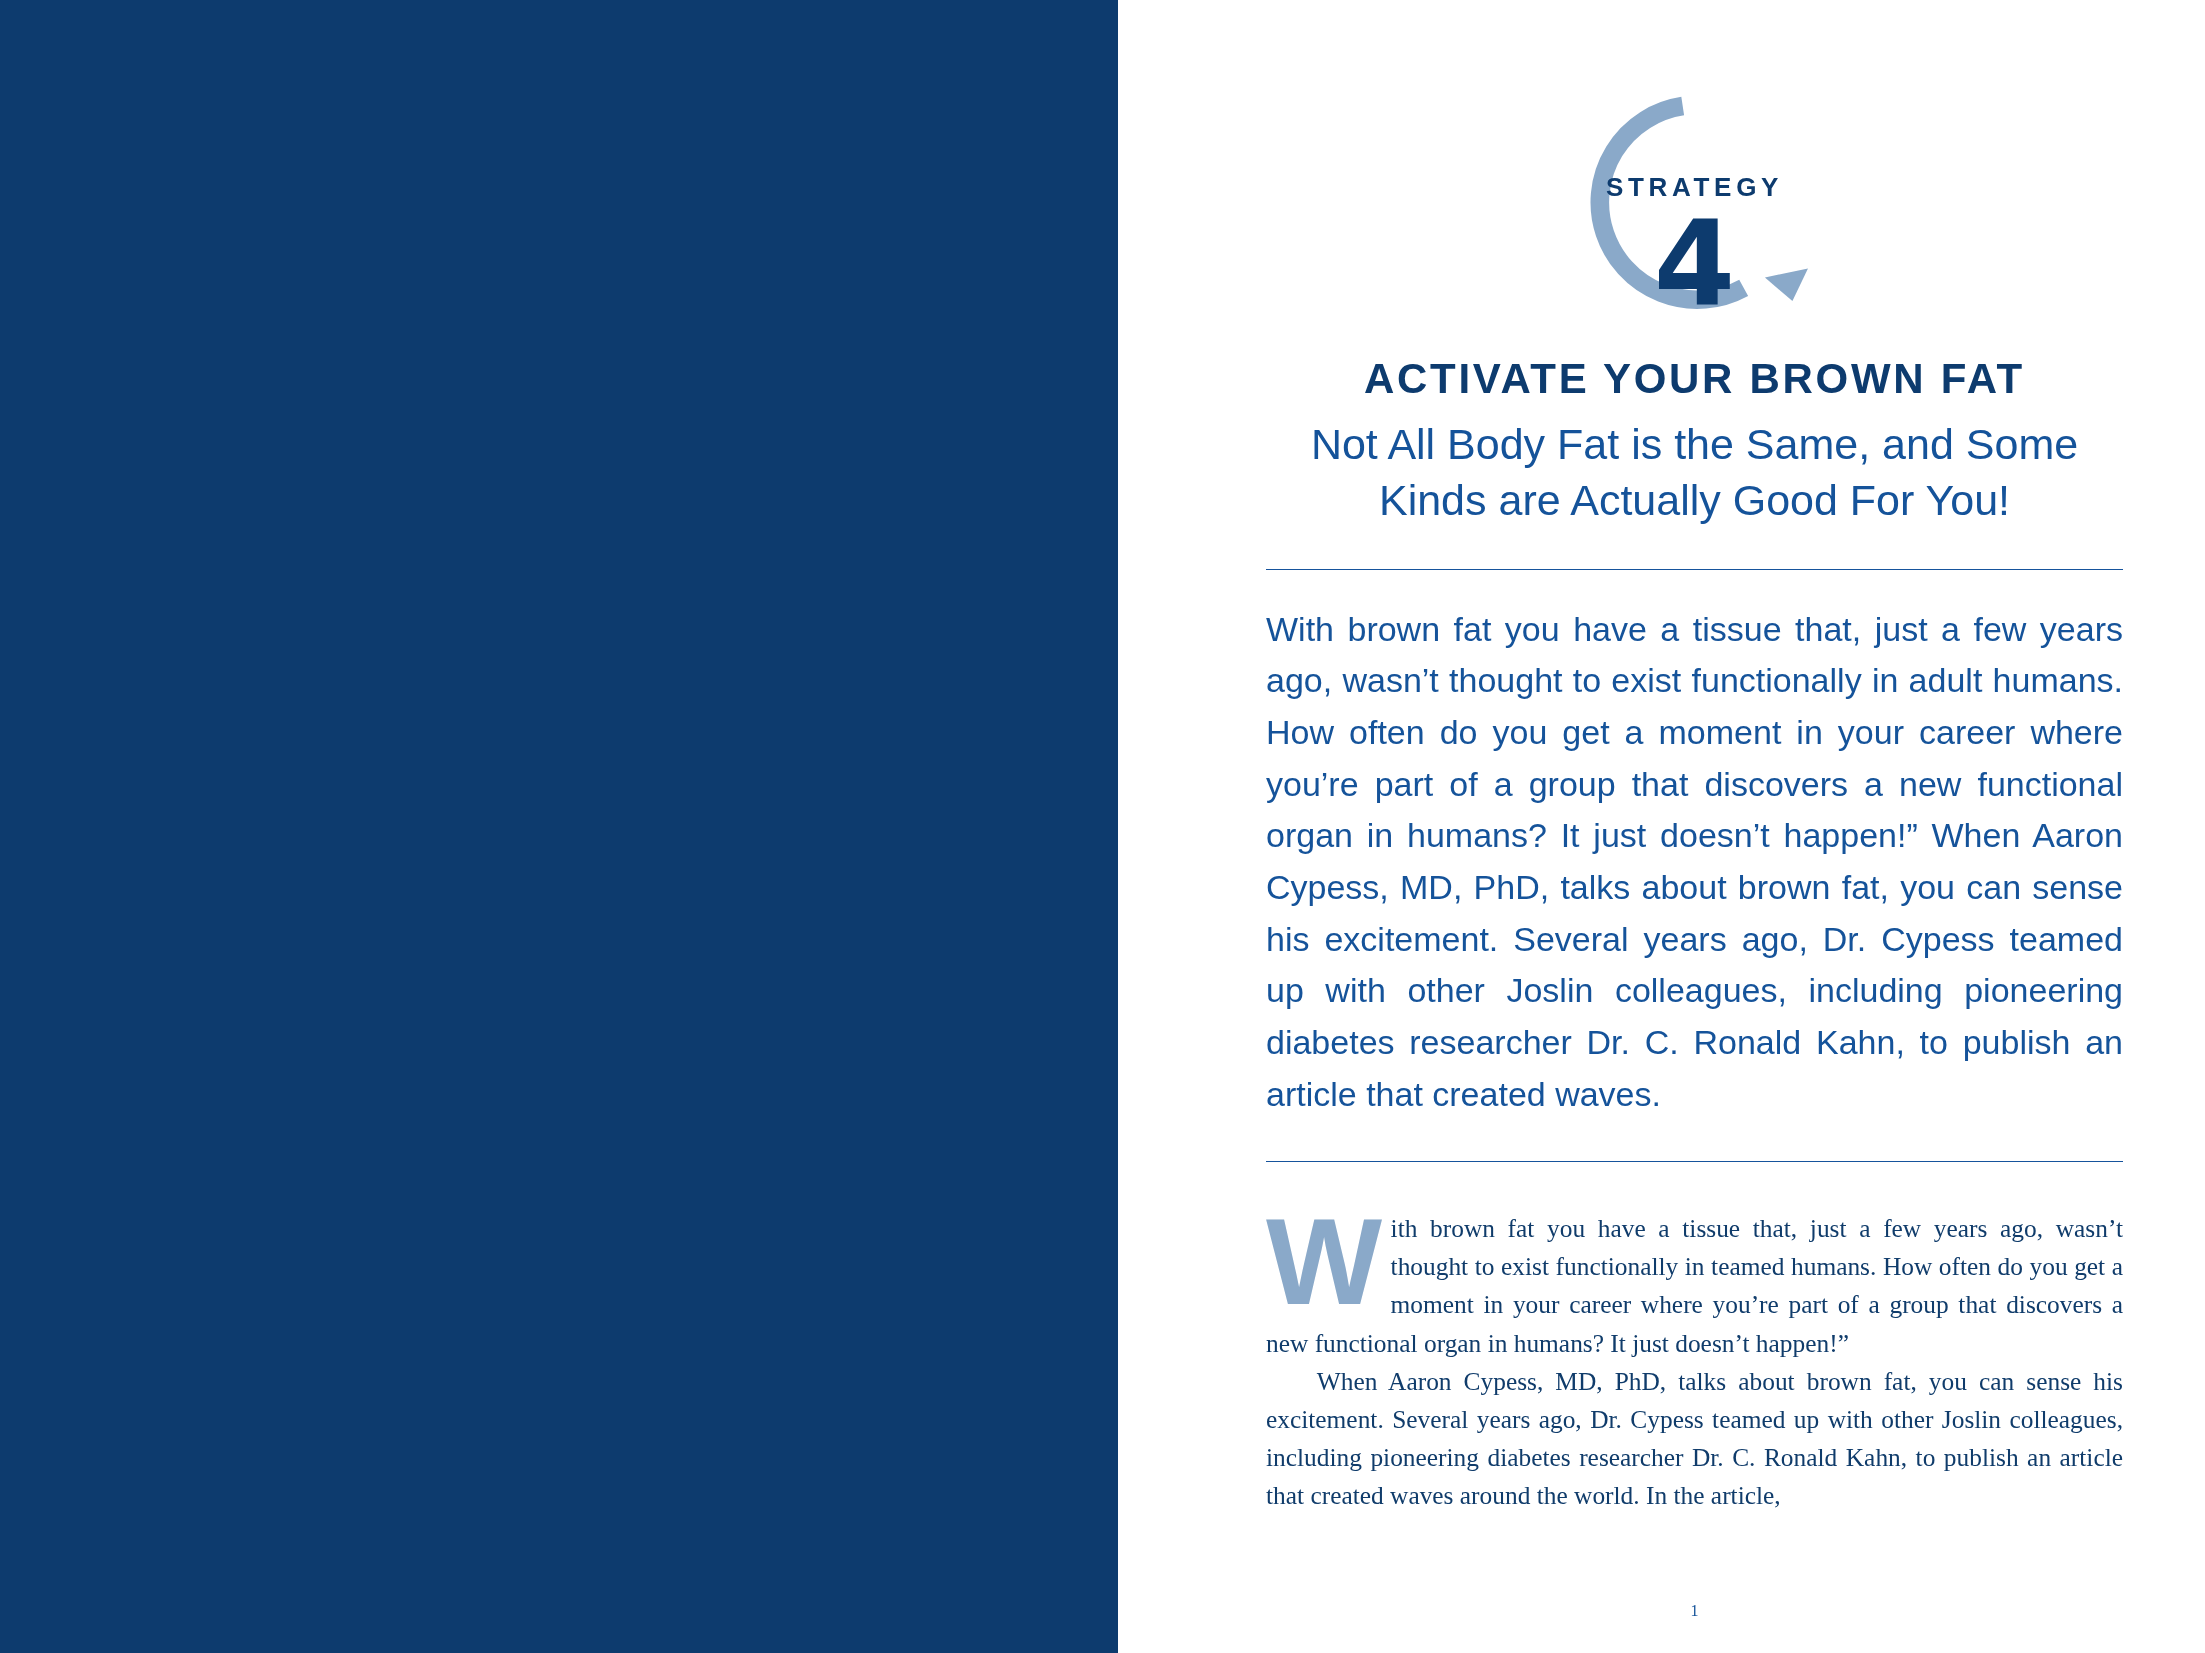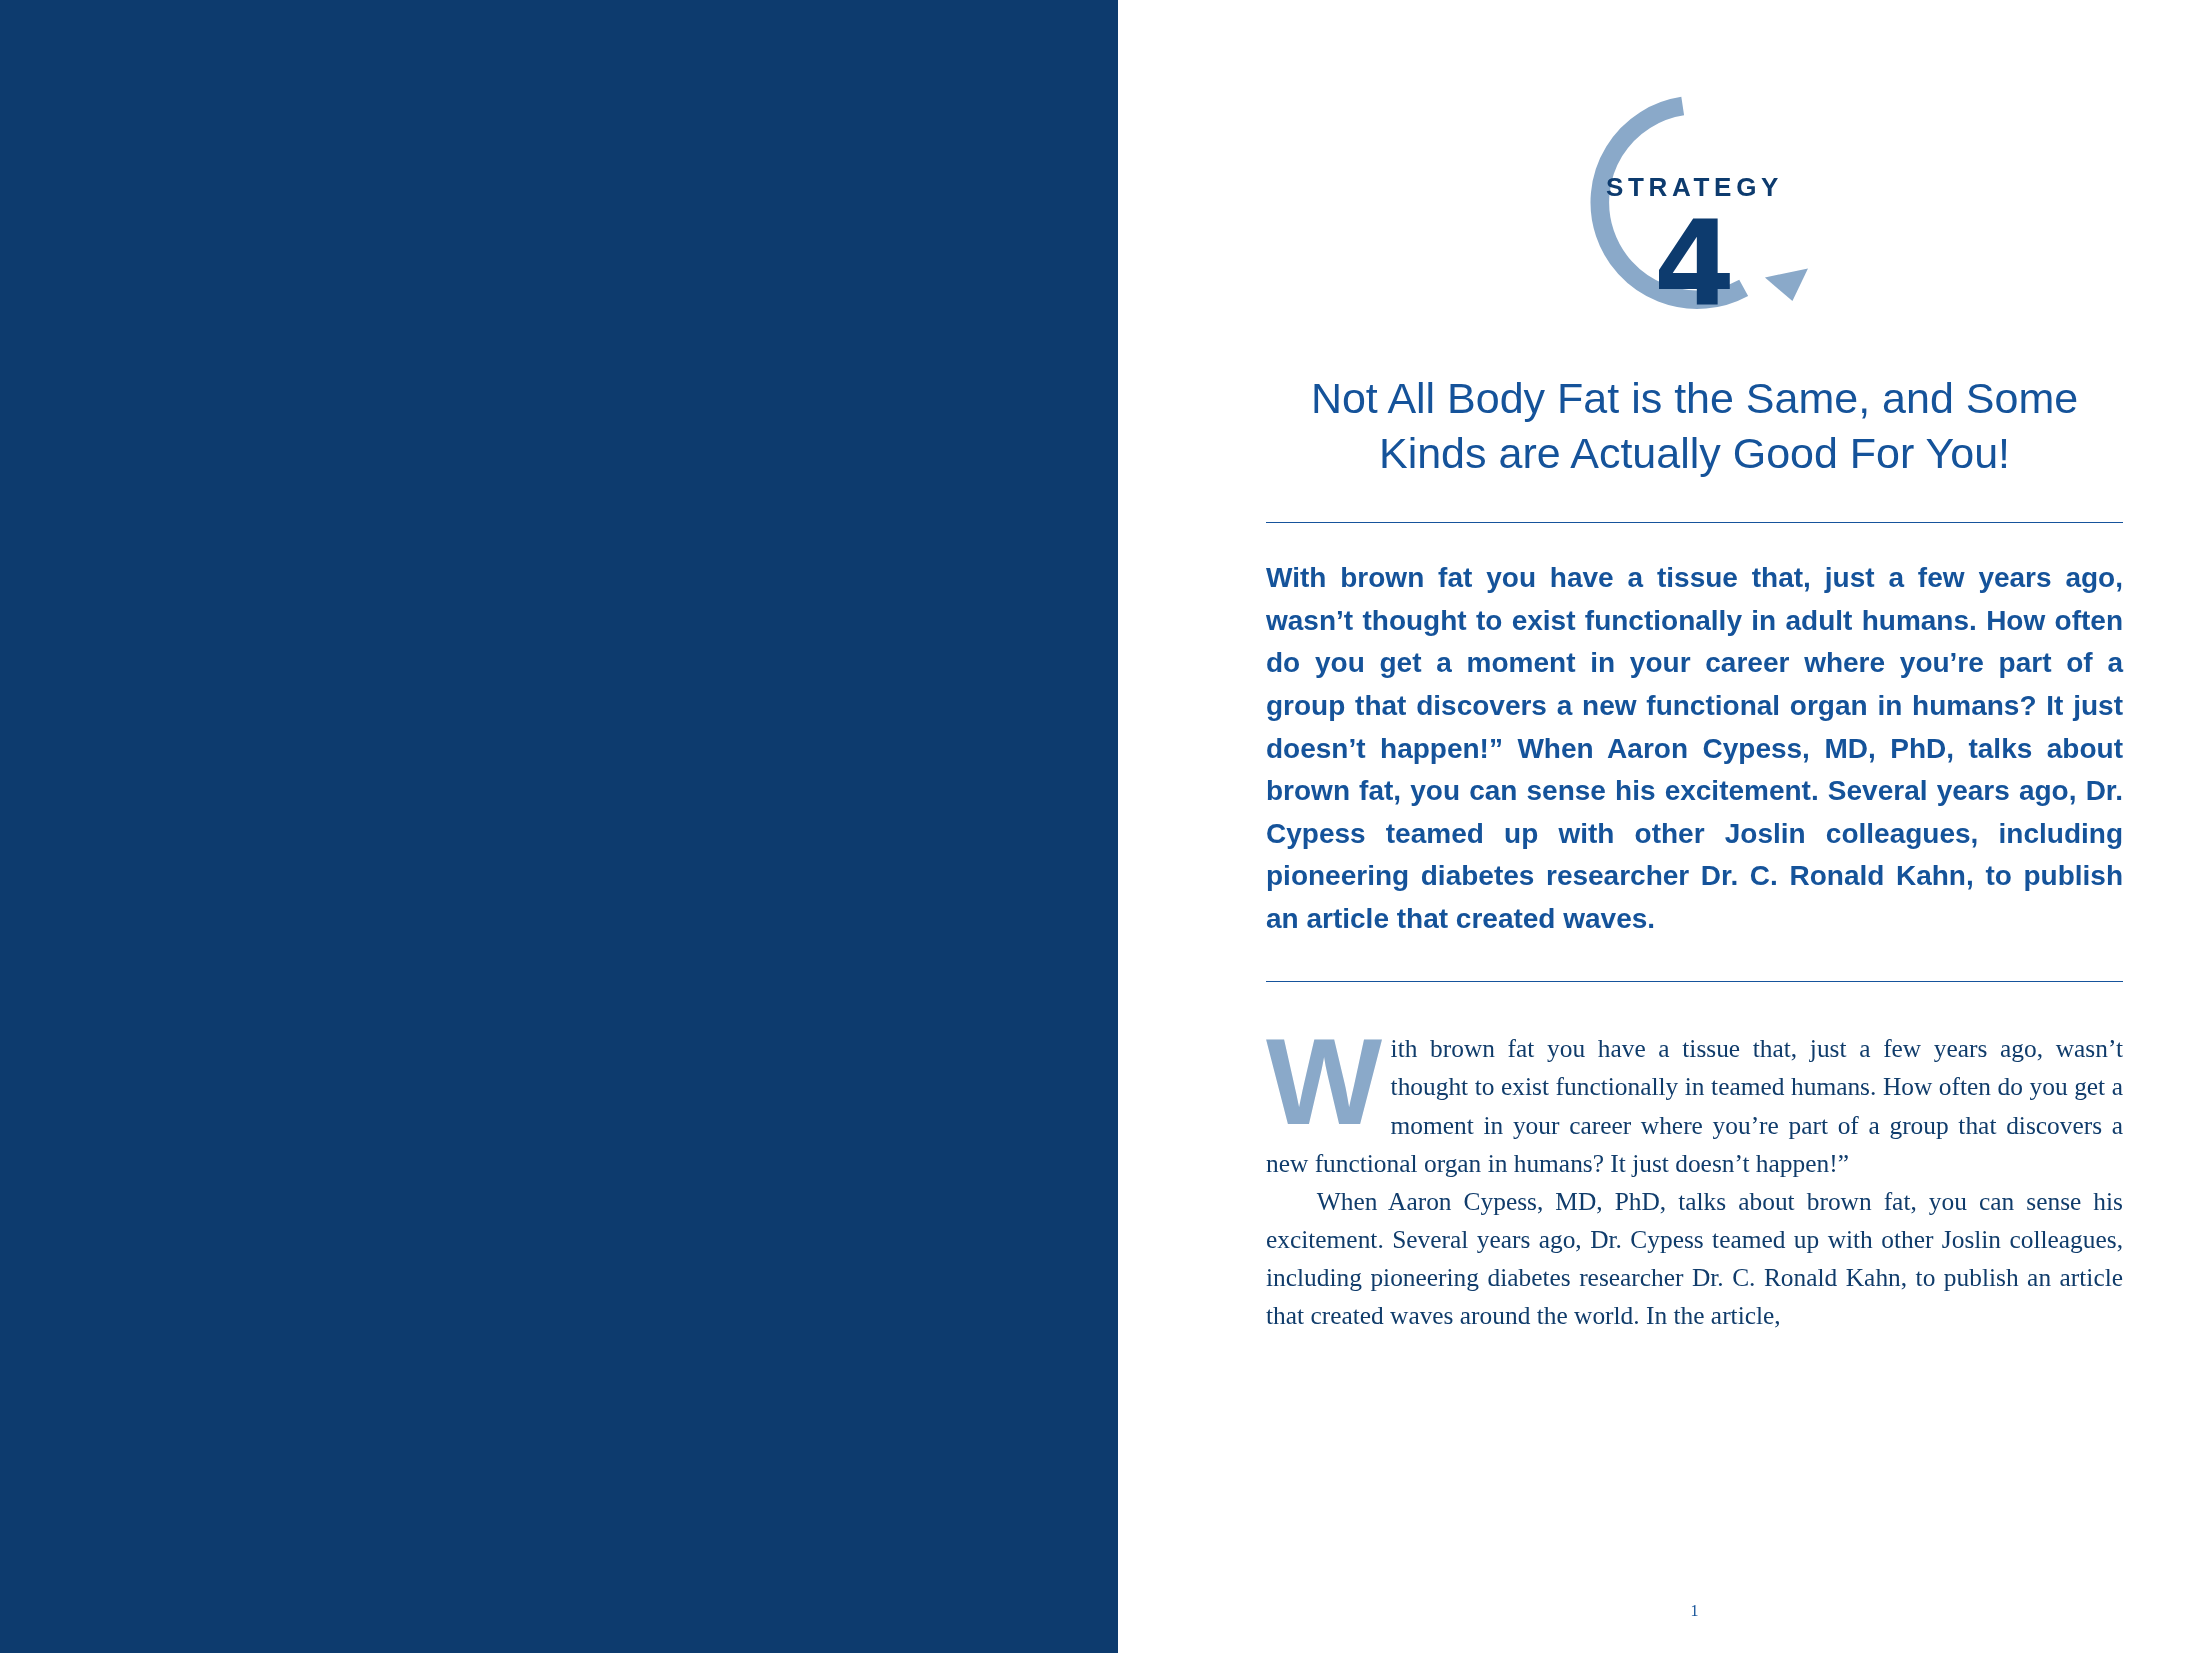--- a/index.html
+++ b/index.html
@@ -100,24 +100,24 @@
     border: none;
     border-top: 1.7px solid #16539c;
     margin: 41px 0 0 0;
     width: 100%;
   }
 
   
   .intro {
     margin: 34px 0 0 0;
     color: #15539a;
-    font-size: 28px;
+    font-size: 34px;
     line-height: 1.52;
     text-align: justify;
-    font-weight: 700;
+    font-weight: 400;
   }
   .intro-rule {
     margin-top: 36px;
   }
 
   
   .body-text {
     margin: 47px 0 0 0;
     color: #103c6b;
     font-family: "Liberation Serif", serif;
@@ -160,20 +160,21 @@
 
       <div class="badge">
         <svg class="badge-svg" width="322" height="254" viewBox="0 0 380 300">
           <path d="M190 25 A115 115 0 1 1 145 247" fill="none" stroke="#8aa9c9" stroke-width="22" stroke-linecap="butt" transform="rotate(150 190 140)"></path>
           <polygon points="0,-26 34,0 0,26" fill="#8aa9c9" transform="translate(298,222) rotate(78)"></polygon>
         </svg>
         <div class="badge-text">STRATEGY</div>
         <div class="badge-num">4</div>
       </div>
 
+      <h1 class="title">ACTIVATE YOUR BROWN FAT</h1>
       <h2 class="subtitle">Not All Body Fat is the Same, and Some Kinds are Actually Good For You!</h2>
 
       <hr class="rule">
 
       <p class="intro">With brown fat you have a tissue that, just a few years ago, wasn’t thought to exist functionally in adult humans. How often do you get a moment in your career where you’re part of a group that discovers a new functional organ in humans? It just doesn’t happen!” When Aaron Cypess, MD, PhD, talks about brown fat, you can sense his excitement. Several years ago, Dr. Cypess teamed up with other Joslin colleagues, including pioneering diabetes researcher Dr. C. Ronald Kahn, to publish an article that created waves.</p>
 
       <hr class="rule intro-rule">
 
       <div class="body-text">
         <p><span class="dropcap">W</span><span>ith brown fat you have a tissue that, just a few years ago, wasn’t thought to exist functionally in teamed humans. How often do you get a moment in your career where you’re part of a group that discovers a new functional organ in humans? It just doesn’t happen!”</span></p>

